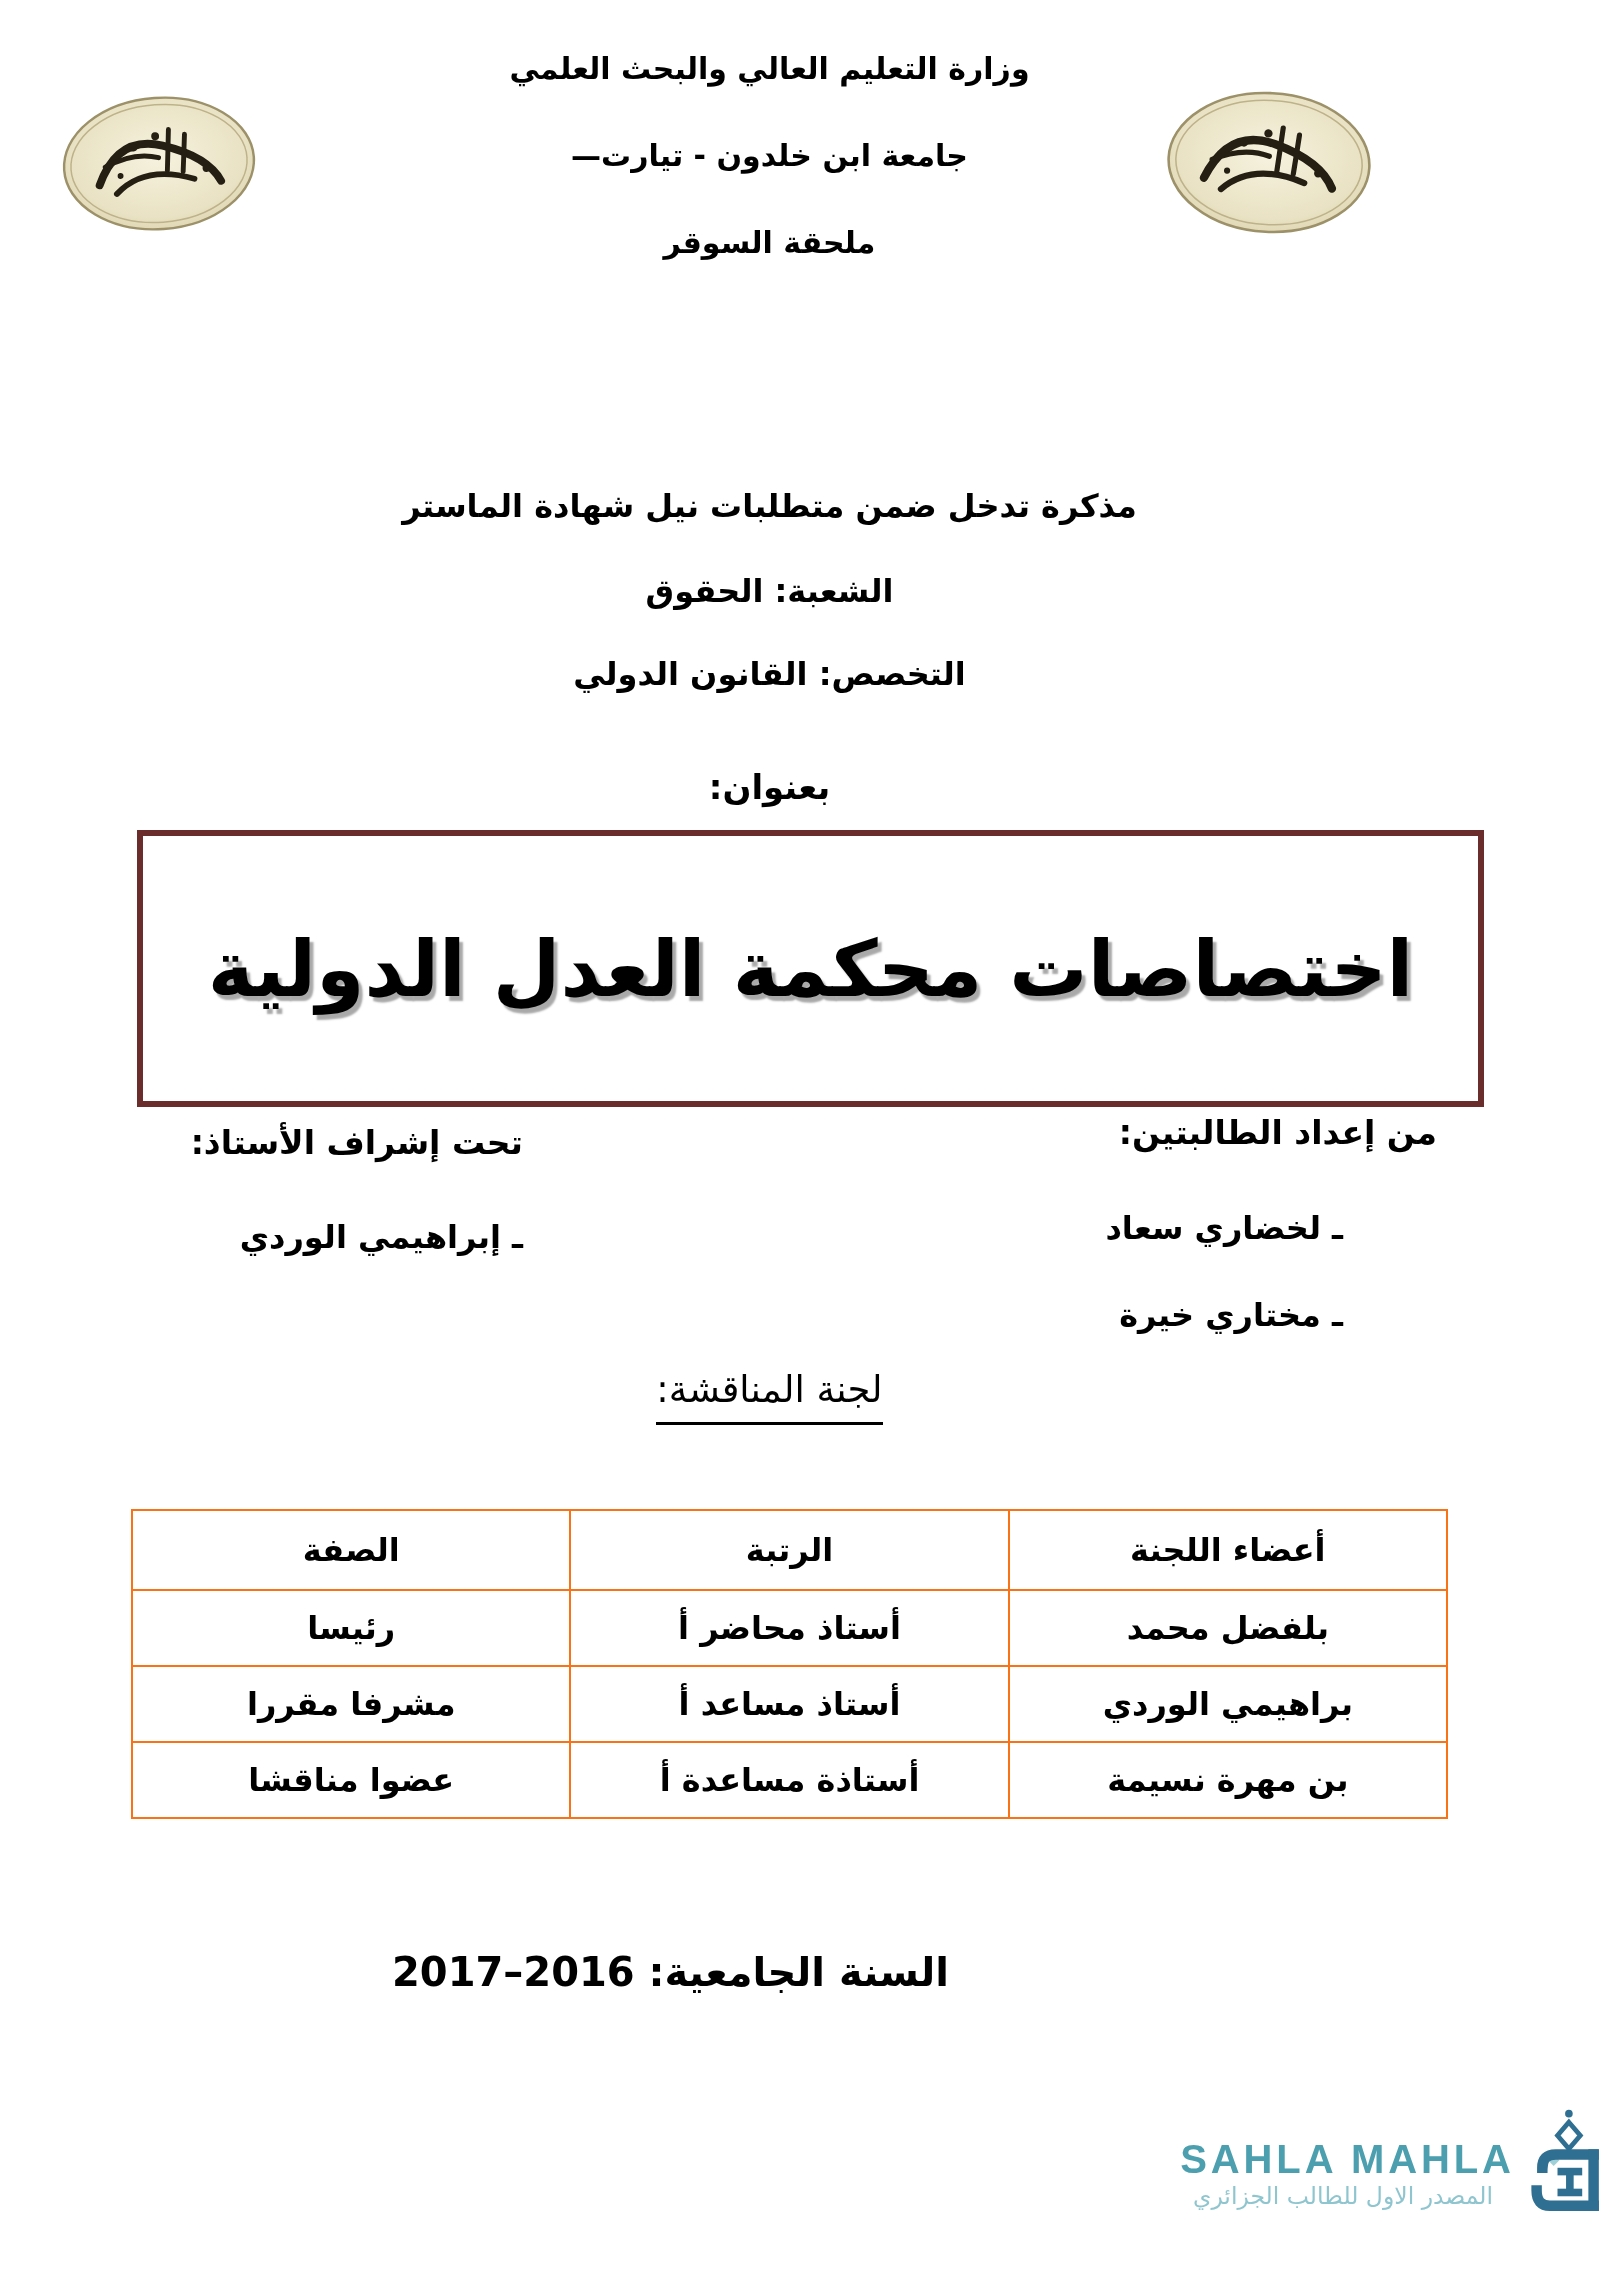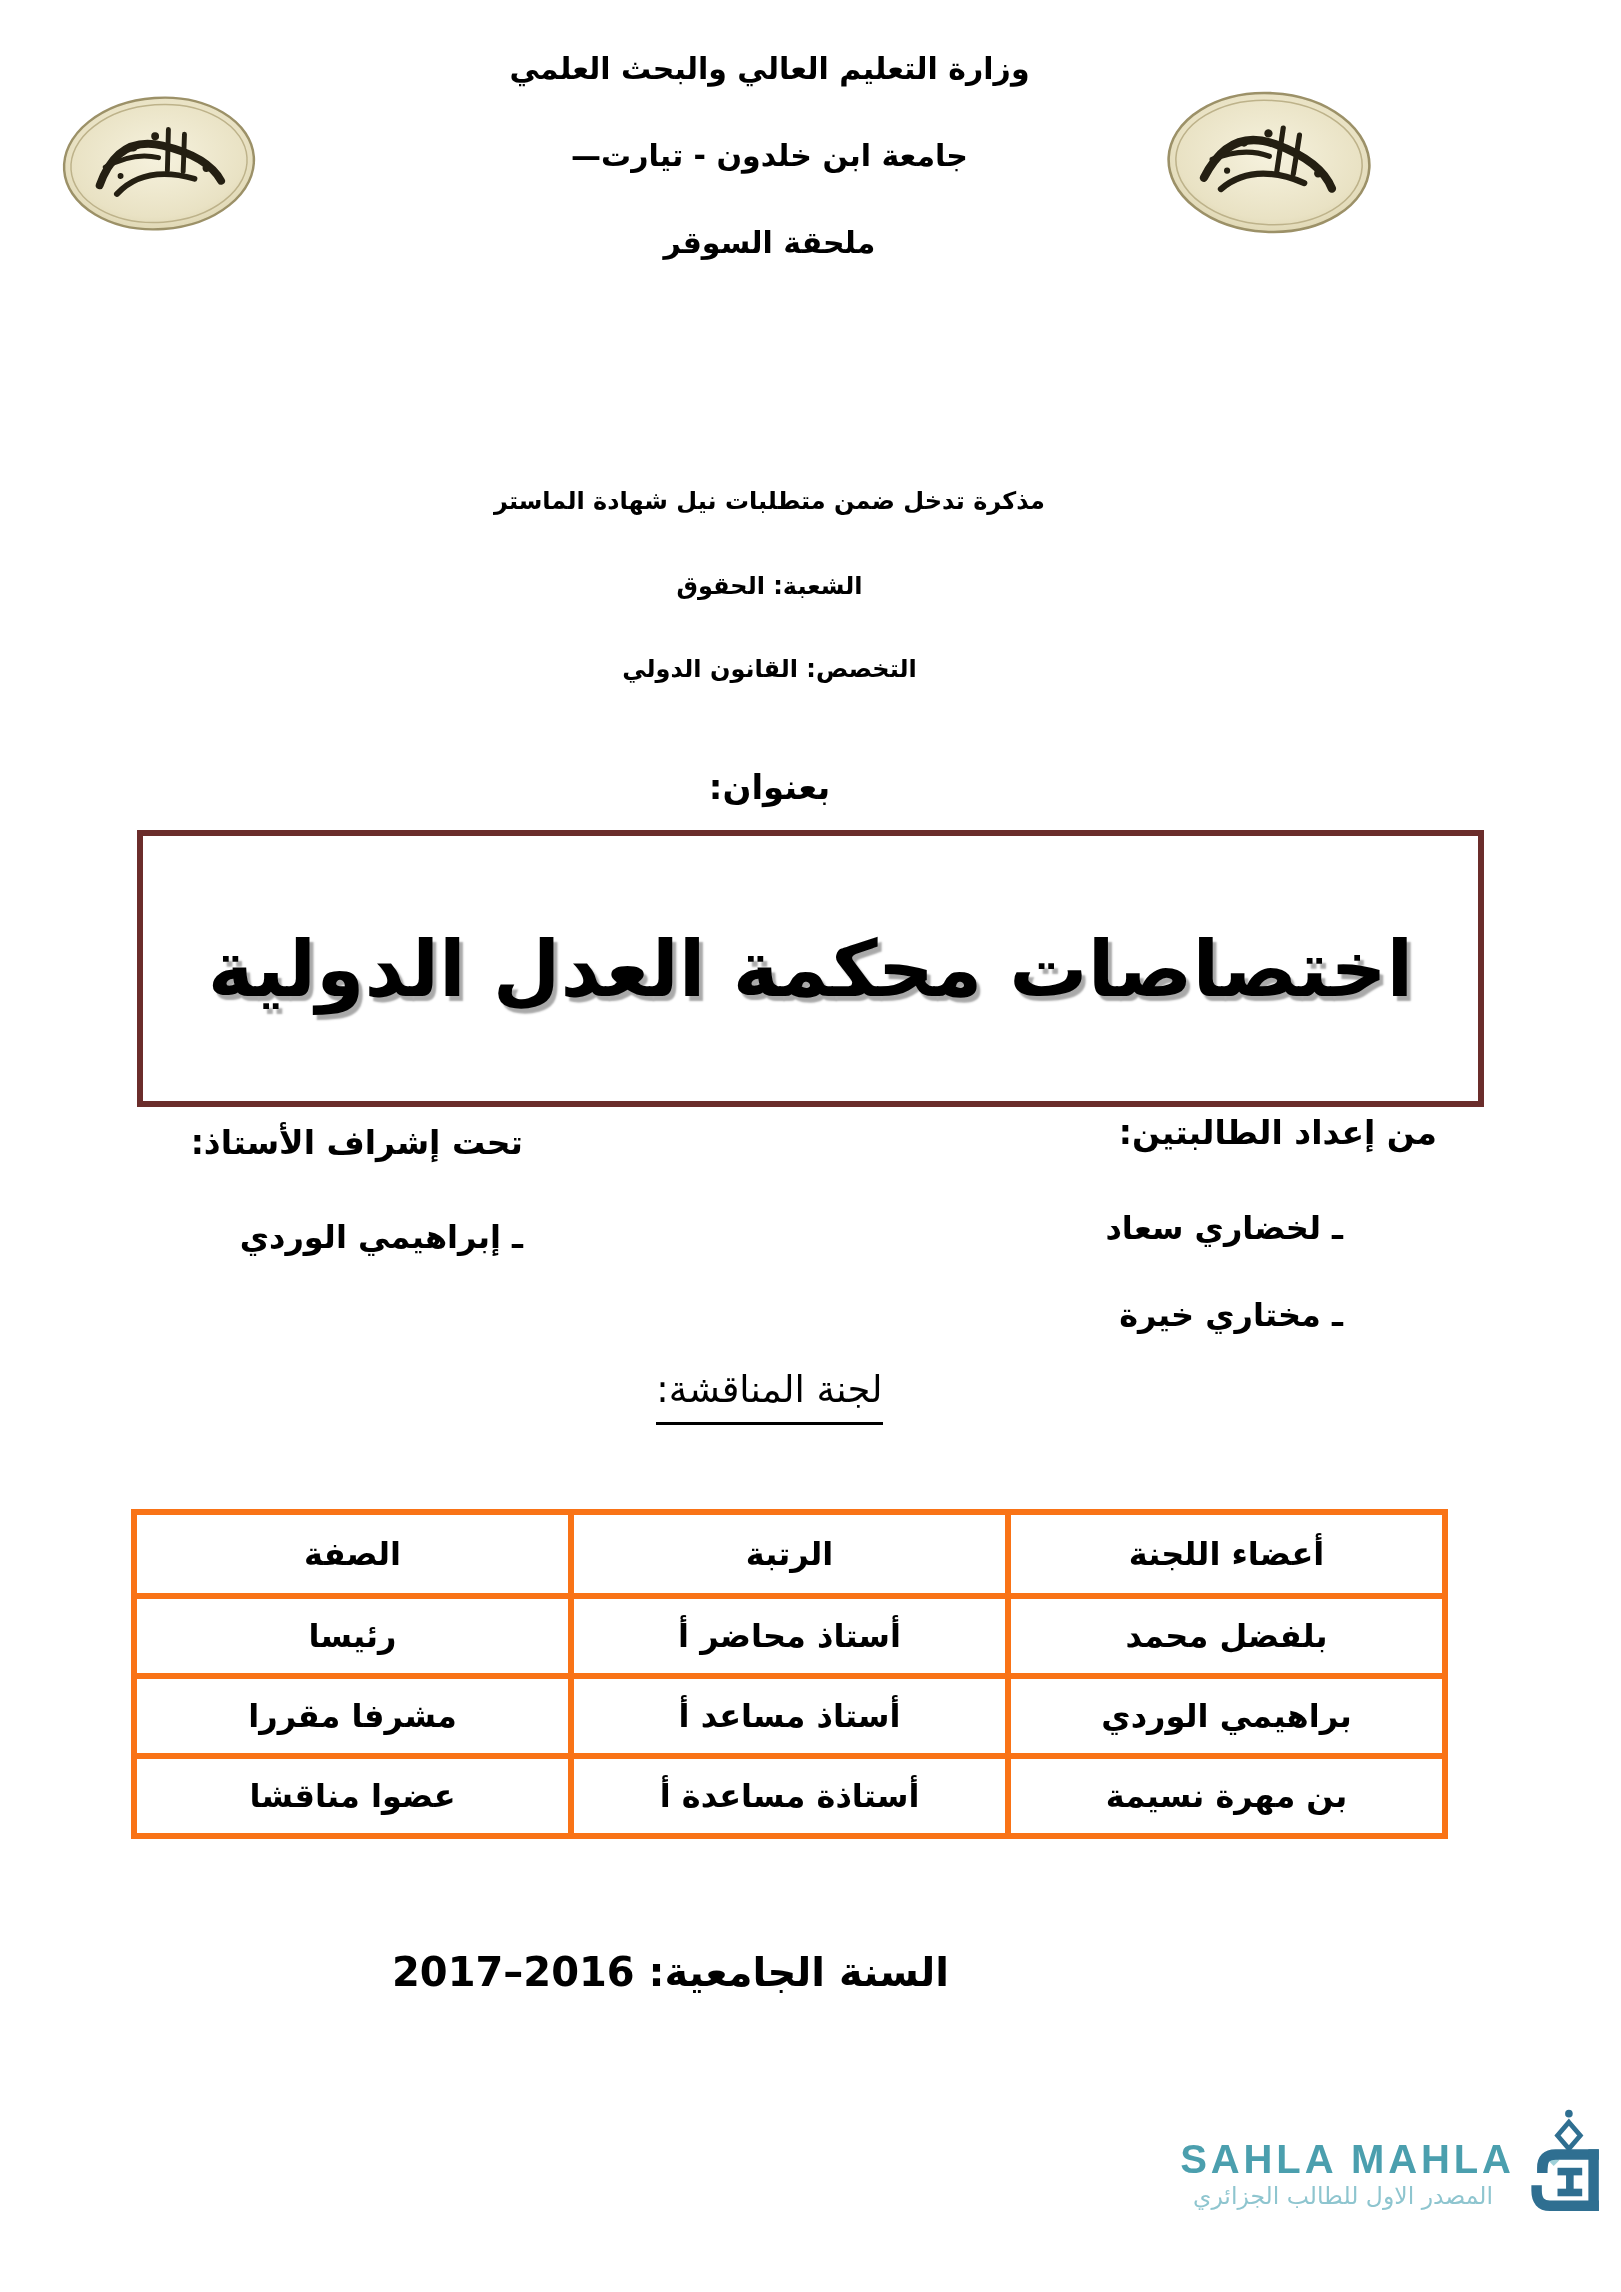--- a/index.html
+++ b/index.html
@@ -1,37 +1,37 @@
 <!DOCTYPE html>
 <html lang="ar"><head>
 <meta charset="utf-8">
 <style>
   html,body{margin:0;padding:0;background:#ffffff;}
   .page{position:relative;width:1621px;height:2293px;background:#fff;
         font-family:"DejaVu Sans",sans-serif;color:#000;overflow:hidden;}
   .abs{position:absolute;}
   .c{left:0;width:1539px;text-align:center;font-weight:700;direction:rtl;}
   .t31{font-size:30px;}
-  .t33{font-size:24px;}
+  .t33{font-size:32px;}
   .t35{font-size:34px;}
   .rtl{direction:rtl;white-space:nowrap;font-weight:700;}
 
   .title-box{position:absolute;left:137px;top:830px;width:1347px;height:277px;
              border:6.9px solid #6b2d2b;box-sizing:border-box;
              display:flex;align-items:center;justify-content:center;background:#fff;}
   .thesis-title{font-size:78px;font-weight:700;direction:rtl;white-space:nowrap;
                 text-shadow:3.9px 4.9px 2px #a9a9a9;}
 
   .underlined{display:inline-block;font-size:37px;font-weight:400;
               border-bottom:3.9px solid #000;padding-bottom:11px;direction:rtl;}
 
   .committee-table{position:absolute;top:1509px;left:131px;width:1317px;
                    border-collapse:collapse;direction:rtl;table-layout:fixed;}
   .committee-table th,.committee-table td{
-      border:6px solid #f97316;font-weight:700;font-size:32px;
+      border:2px solid #f97316;font-weight:700;font-size:32px;
       text-align:center;vertical-align:middle;height:72px;background:#fff;}
   .committee-table th{height:76px;}
 
   .authors-heading{top:1113px;right:184px;font-size:33px;}
   .author-1{top:1209px;right:278px;font-size:32px;}
   .author-2{top:1296px;right:278px;font-size:32px;}
   .supervisor-heading{top:1123px;right:1098px;font-size:33px;}
   .supervisor-name{top:1218px;right:1098px;font-size:32px;}
 
   .year-line{top:1949px;left:0;width:1341px;text-align:center;

